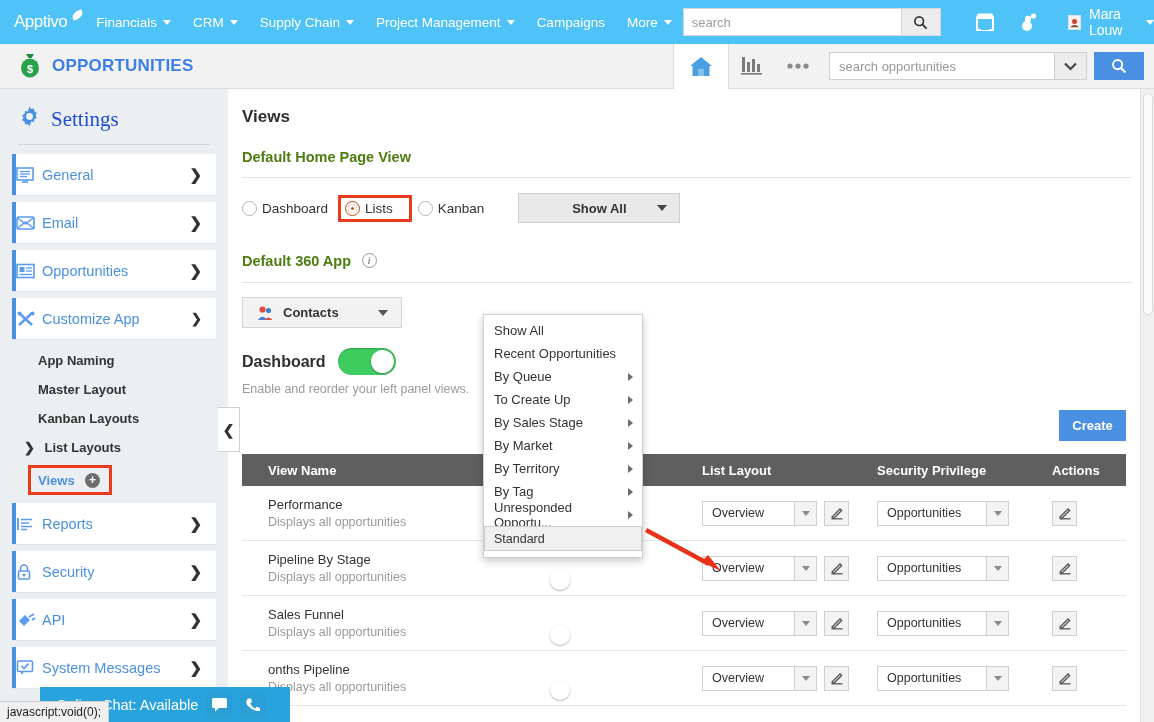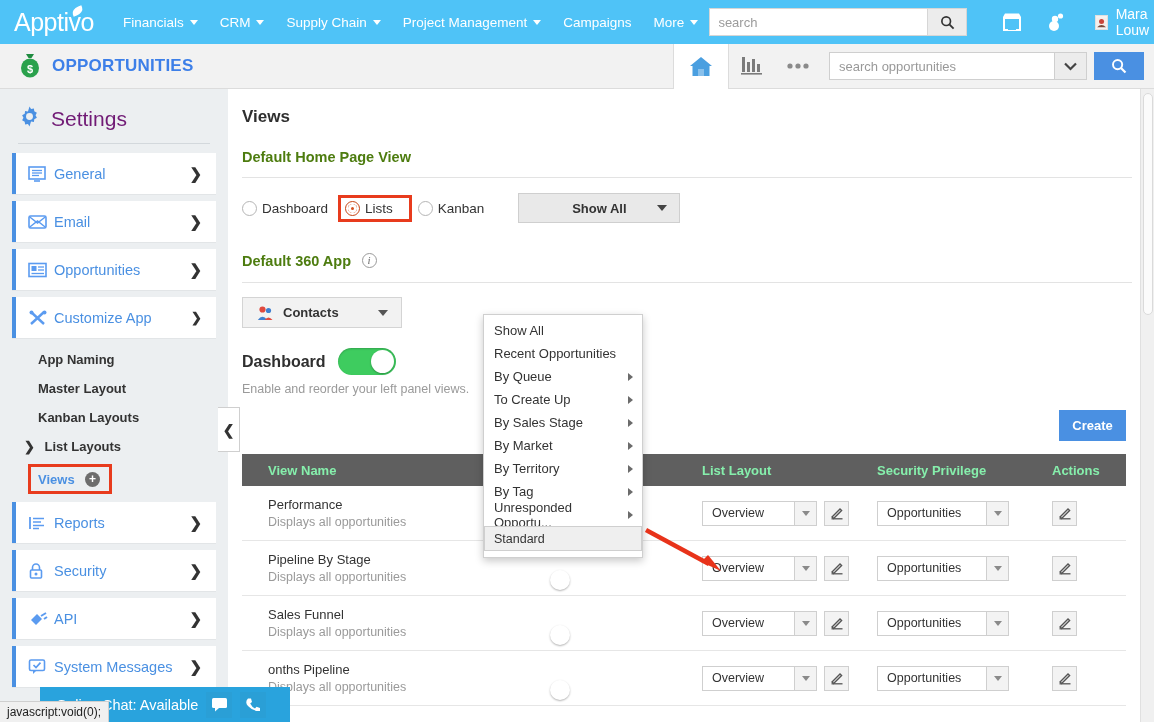--- a/index.html
+++ b/index.html
@@ -11,21 +11,21 @@
     position: relative;
   }
 
   
   .topnav {
     height: 44px; background: #4fc3f7;
     display: flex; align-items: center;
     padding: 0 10px 0 14px;
     position: relative; z-index: 40;
   }
-  .logo { color:#fff; font-size:25px; font-weight:400; letter-spacing:-0.5px;
+  .logo { color:#fff; font-size:17px; font-weight:400; letter-spacing:-0.5px;
           margin-right: 18px; position: relative; font-family:"Liberation Sans",sans-serif;}
   .logo .leaf{ position:absolute; width:11px;height:8px;background:#fff;border-radius:70% 0 70% 0;
               top:-1px; left:58px; transform:rotate(-20deg);}
   .navitem {
     color:#fff; font-size:13.5px; padding: 0 11px; height:44px;
     display:flex; align-items:center; cursor:pointer; white-space:nowrap;
   }
   .caret-d { display:inline-block; margin-left:6px; width:0;height:0;
     border-left:4px solid transparent;border-right:4px solid transparent;border-top:5px solid #fff;}
   .nav-right { margin-left:auto; display:flex; align-items:center; gap:17px;}
@@ -67,25 +67,25 @@
   .opp-go{ width:50px;height:28px;background:#4a90e2;margin-left:7px;display:flex;
     align-items:center;justify-content:center;cursor:pointer;}
 
   
   .shell{ display:flex; height:633px; background:#eceff1; position:relative;}
 
   
   .sidebar{ width:228px; background:#eceff1; padding:14px 12px 0 12px; position:relative; flex:0 0 228px;}
   .settings-head{ display:flex;align-items:center; padding:2px 0 10px 6px;}
   .settings-head .gear{ margin-right:10px; }
-  .settings-head span{ font-size:21px; color:#701a75; }
+  .settings-head span{ font-size:21px; color:#1d4ed8;font-family:Liberation Serif, serif; }
   .side-div{ height:1px;background:#d3d8dc; margin:0 6px 9px 6px;}
   .side-item{
     display:flex;align-items:center; height:41px; background:#fff;
-    border-left:4px solid #4a90e2; margin-bottom:7px; cursor:pointer; padding-left:12px;
+    border-left:4px solid #4a90e2; margin-bottom:7px; cursor:pointer; 
     box-shadow:0 1px 0 rgba(0,0,0,0.04);
   }
   .side-item .si-ico{ width:26px; display:flex; align-items:center; }
   .side-item .si-lbl{ color:#4a90e2; font-size:14.5px; flex:1; }
   .chev{ font-size:15px; color:#333; font-weight:bold; margin-right:14px;}
   .sub-item{ font-size:13px;color:#333;font-weight:bold; padding:7px 0 7px 26px; cursor:pointer;}
   .sub-item.with-arrow{ padding-left:12px; }
   .sub-item .arr{ display:inline-block; font-weight:bold; margin-right:6px; }
   .views-wrap{ margin:3px 0 8px 16px; border:3px solid #e83b1d; display:inline-block; padding:3px 9px 3px 7px;}
   .views-wrap .vtxt{ color:#4a90e2; font-size:13px; font-weight:bold; vertical-align:middle;}
@@ -153,21 +153,21 @@
   .toggle .knob{ position:absolute;right:2px;top:2px;width:23px;height:23px;border-radius:50%;background:#fff;
     box-shadow:0 1px 2px rgba(0,0,0,0.3);}
   .sub-note{ font-size:12.5px;color:#9a9a9a; margin-top:7px;}
 
   .create-row{ display:flex; justify-content:flex-end; margin-top:14px; padding-right:6px;}
   .create-btn{ width:67px;height:31px;background:#4a90e2;color:#fff;font-size:13px;font-weight:bold;
     display:flex;align-items:center;justify-content:center;cursor:pointer;}
 
   
   .tbl{ margin-top:13px; width:884px; }
-  .thead{ display:flex; height:32px; background:#5f5f5f; color:#86efac; font-size:13px; font-weight:bold; align-items:center;}
+  .thead{ display:flex; height:32px; background:#5f5f5f; color:#ffffff; font-size:13px; font-weight:bold; align-items:center;}
   .th1{ width:330px; padding-left:26px;}
   .th2{ width:130px; }
   .th3{ width:175px; }
   .th4{ width:175px; }
   .th5{ width:70px; }
   .trow{ display:flex; align-items:center; height:55px; border-bottom:1px solid #e6e6e6;}
   .c1{ width:330px; padding-left:26px;}
   .c1 .nm{ font-size:13px;color:#333;}
   .c1 .ds{ font-size:12.5px;color:#9a9a9a; margin-top:3px;}
   .c2{ width:130px; }

